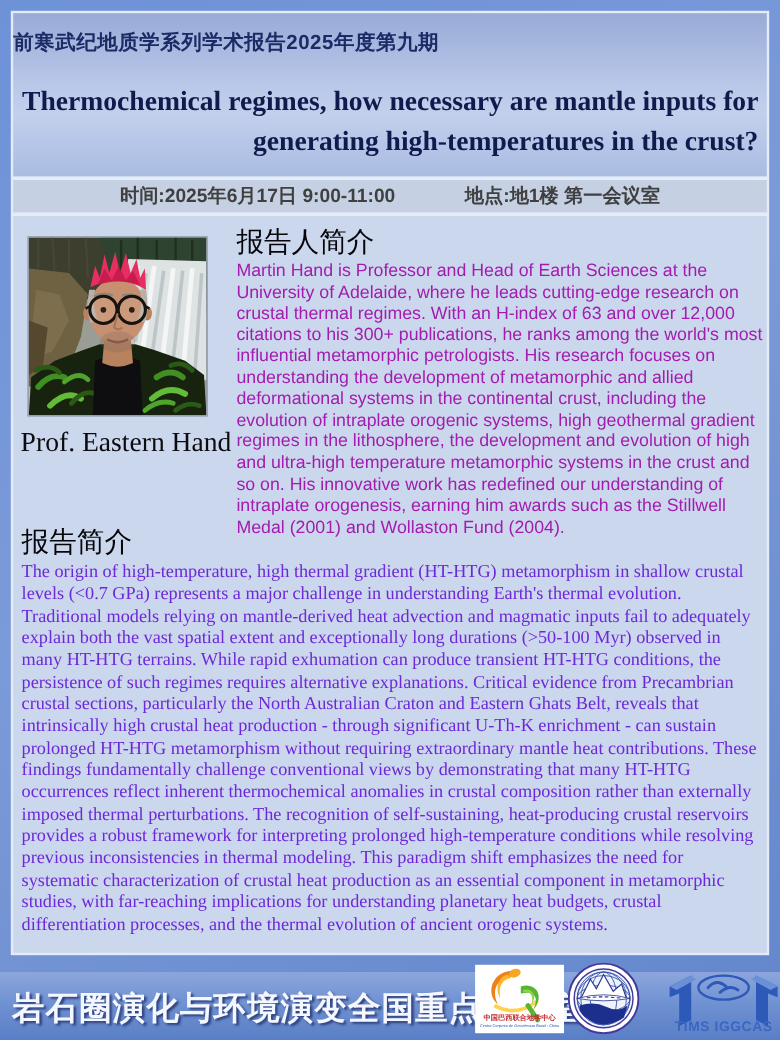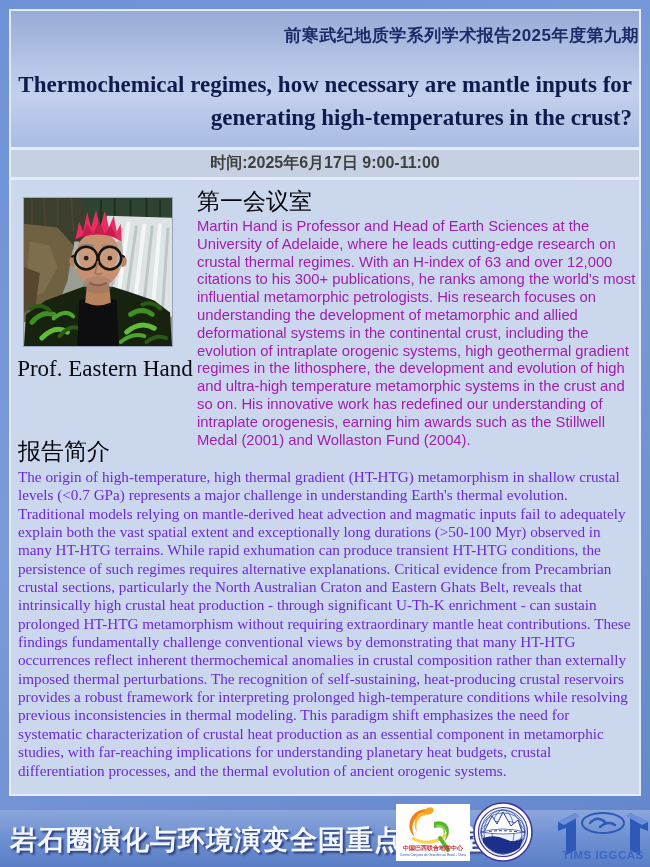--- a/index.html
+++ b/index.html
@@ -13,21 +13,21 @@
     position:absolute;left:9px;top:9px;width:632px;height:787px;
     background:rgba(238,243,251,0.92);
     padding:2px;box-sizing:border-box;
     display:flex;flex-direction:column;gap:3px;
   }
   .header-panel{
     height:136px;flex:none;
     background:linear-gradient(180deg,#98abd7 0%,#bac8e9 45%,#c3cfec 62%,#a9bce3 100%);
   }
   .series-banner{
-    padding-top:13px;text-align:right;
+    padding-top:13px;text-align:left;
     font-weight:bold;font-size:17px;letter-spacing:0.5px;
     color:#1c2a66;
   }
   .talk-title{
     margin:21px auto 0;width:614px;text-align:right;
     font-family:"Liberation Serif","DejaVu Serif",serif;
     font-weight:bold;font-size:23px;line-height:33px;
     color:#101b4d;
   }
   .time-bar{
@@ -84,20 +84,21 @@
 
   <div class="panel-stack">
 
     <div class="header-panel">
       <div class="series-banner">前寒武纪地质学系列学术报告2025年度第九期</div>
       <div class="talk-title">Thermochemical regimes, how necessary are mantle inputs for generating high-temperatures in the crust?</div>
     </div>
 
     <div class="time-bar">
       <span>时间:2025年6月17日  9:00-11:00</span>
+      <span>地点:地1楼 第一会议室</span>
     </div>
 
     <div class="main-panel">
 
       <div class="photo-frame">
         <svg width="148" height="148" viewBox="0 0 150 150" xmlns="http://www.w3.org/2000/svg">
 
           <rect x="0" y="0" width="150" height="150" fill="#9a9d93"></rect>
 
           <rect x="0" y="0" width="150" height="52" fill="#3c3f2d"></rect>
@@ -178,21 +179,21 @@
 
           <path d="M75,64 L72,76 q3,3 7,0" stroke="#a3765c" stroke-width="1.8" fill="none"></path>
           <path d="M66,86 q9,5 18,0" stroke="#8d5d49" stroke-width="2.2" fill="none"></path>
           <ellipse cx="75" cy="88" rx="15" ry="9" fill="rgba(110,95,88,0.22)"></ellipse>
         </svg>
       </div>
 
       <div class="prof-name">Prof. Eastern Hand</div>
 
       <div class="bio-block">
-        <div class="section-heading">第一会议室</div>
+        <div class="section-heading">报告人简介</div>
         <p class="bio-text">Martin Hand is Professor and Head of Earth Sciences at the University of Adelaide, where he leads cutting-edge research on crustal thermal regimes. With an H-index of 63 and over 12,000 citations to his 300+ publications, he ranks among the world's most influential metamorphic petrologists. His research focuses on understanding the development of metamorphic and allied deformational systems in the continental crust, including the evolution of intraplate orogenic systems, high geothermal gradient regimes in the lithosphere, the development and evolution of high and ultra-high temperature metamorphic systems in the crust and so on. His innovative work has redefined our understanding of intraplate orogenesis, earning him awards such as the Stillwell Medal (2001) and Wollaston Fund (2004).</p>
       </div>
 
       <div class="abstract-block">
         <div class="section-heading">报告简介</div>
         <p class="abstract-text">The origin of high-temperature, high thermal gradient (HT-HTG) metamorphism in shallow crustal levels (&lt;0.7 GPa) represents a major challenge in understanding Earth's thermal evolution. Traditional models relying on mantle-derived heat advection and magmatic inputs fail to adequately explain both the vast spatial extent and exceptionally long durations (&gt;50-100 Myr) observed in many HT-HTG terrains. While rapid exhumation can produce transient HT-HTG conditions, the persistence of such regimes requires alternative explanations. Critical evidence from Precambrian crustal sections, particularly the North Australian Craton and Eastern Ghats Belt, reveals that intrinsically high crustal heat production - through significant U-Th-K enrichment - can sustain prolonged HT-HTG metamorphism without requiring extraordinary mantle heat contributions. These findings fundamentally challenge conventional views by demonstrating that many HT-HTG occurrences reflect inherent thermochemical anomalies in crustal composition rather than externally imposed thermal perturbations. The recognition of self-sustaining, heat-producing crustal reservoirs provides a robust framework for interpreting prolonged high-temperature conditions while resolving previous inconsistencies in thermal modeling. This paradigm shift emphasizes the need for systematic characterization of crustal heat production as an essential component in metamorphic studies, with far-reaching implications for understanding planetary heat budgets, crustal differentiation processes, and the thermal evolution of ancient orogenic systems.</p>
       </div>
 
     </div>
   </div>

